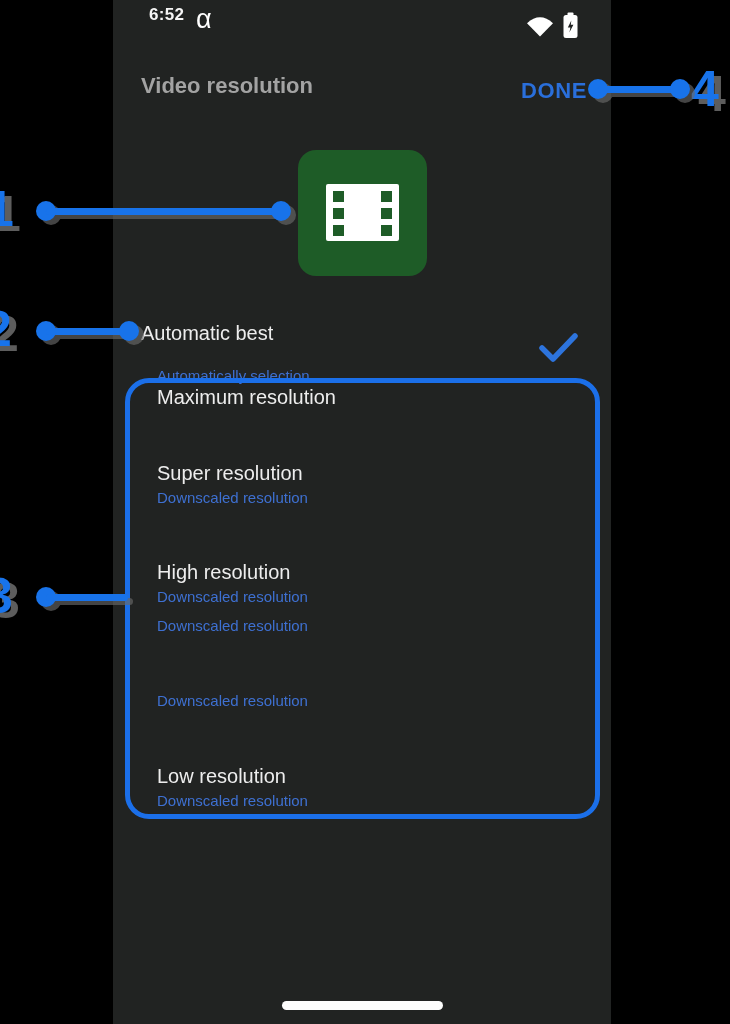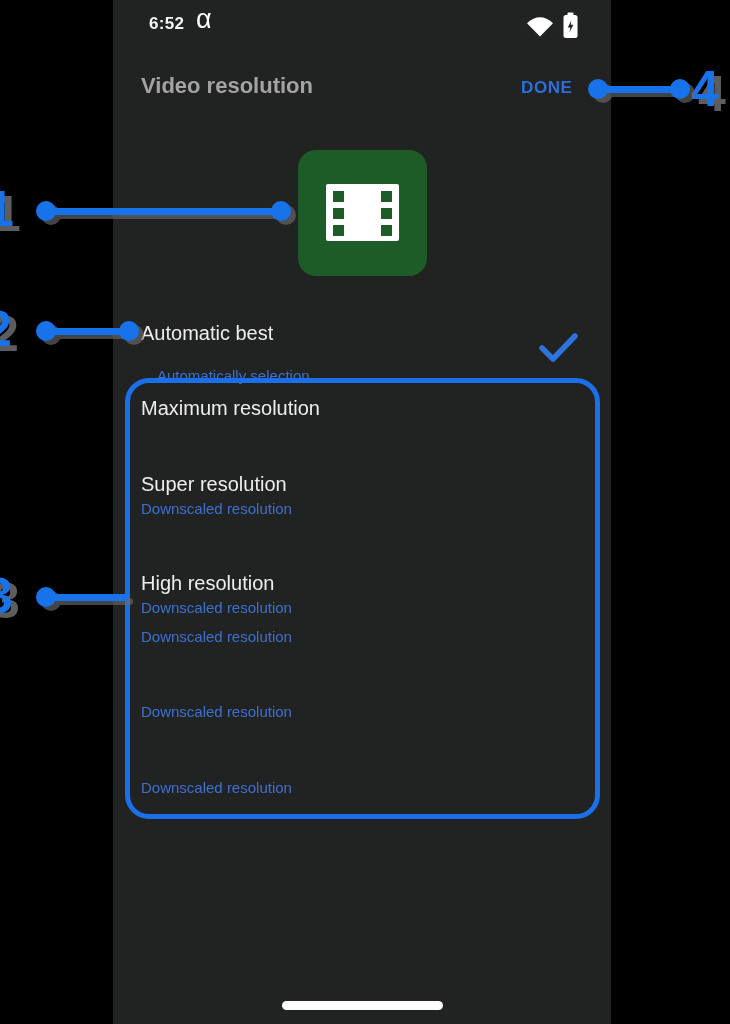--- a/index.html
+++ b/index.html
@@ -6,29 +6,29 @@
   *{box-sizing:border-box;font-family:"Liberation Sans",sans-serif;}
   .canvas{
     position:relative;width:730px;height:1024px;background:#000;
     border-radius:16px;overflow:hidden;
   }
   .phone{
     position:absolute;left:113px;top:0;width:498px;height:1024px;
     background:#212322;
   }
   
-  .sb-time{position:absolute;left:36px;top:14px;color:#f5f5f5;font-size:17px;font-weight:700;letter-spacing:.3px;}
+  .sb-time{position:absolute;left:36px;top:5px;color:#f5f5f5;font-size:17px;font-weight:700;letter-spacing:.3px;}
   .sb-alpha{position:absolute;left:83px;top:4px;color:#fff;font-size:27px;font-weight:400;}
   .sb-wifi{position:absolute;left:413px;top:16px;}
   .sb-batt{position:absolute;left:449px;top:12px;}
   
   .hdr-title{position:absolute;left:28px;top:73px;color:#a3a3a3;font-size:22px;font-weight:700;}
   .hdr-done{
     position:absolute;left:404px;top:76px;background:none;border:none;cursor:pointer;
-    color:#2a6fdb;font-size:17px;font-weight:700;letter-spacing:.6px;padding:2px 4px;
+    color:#2a6fdb;font-size:22px;font-weight:700;letter-spacing:.6px;padding:2px 4px;
   }
   
   .hero{
     position:absolute;left:185px;top:150px;width:129px;height:126px;
     background:#1e5c27;border-radius:18px;
   }
   .film{position:absolute;left:28px;top:34px;width:73px;height:57px;background:#fff;border-radius:2px;}
   .hole{position:absolute;width:11px;height:11px;background:#1e5c27;}
   .hole.l{left:7px;} .hole.r{right:7px;}
   .hole.h1{top:7px;} .hole.h2{top:24px;} .hole.h3{top:41px;}
@@ -37,21 +37,21 @@
   .opt-title{color:#ededed;font-size:20px;line-height:24px;}
   .opt-sub{color:#3e70d1;font-size:15px;line-height:18px;margin-top:4px;}
   .sel-row .opt-title{position:absolute;left:28px;top:13px;}
   .sel-row .opt-sub{position:absolute;left:28px;top:43px;margin:16px;}
   .sel-check{position:absolute;left:426px;top:25px;}
   
   .opt-box{
     position:absolute;left:12px;top:378px;width:475px;height:441px;
     border:5px solid #1b6fe9;border-radius:24px;
   }
-  .opt-row{position:absolute;left:0;width:463px;height:72px;padding:13px 0 0 11px;cursor:pointer;}
+  .opt-row{position:absolute;left:16px;width:463px;height:72px;padding:2px 0 0 11px;cursor:pointer;}
   .opt-row.r0{top:0;} .opt-row.r1{top:76px;} .opt-row.r2{top:152px;margin-top:23px;}
   .opt-row.r3{top:228px;} .opt-row.r4{top:303px;} .opt-row.r5{top:379px;}
   
   .home-bar{position:absolute;left:169px;top:1001px;width:161px;height:9px;border-radius:5px;background:#fdfdfd;cursor:grab;}
   
   .marker-num{
     position:absolute;color:#1873ea;font-size:50px;font-weight:700;line-height:1;
     text-shadow:7px 5px 0 #5d5d5d;
   }
   .conn{position:absolute;filter:drop-shadow(5px 4px 0 rgba(105,105,105,.65));}
@@ -116,20 +116,21 @@
         <div class="opt-title">High resolution</div>
         <div class="opt-sub">Downscaled resolution</div>
       </div>
       <div class="opt-row r3">
         <div class="opt-sub">Downscaled resolution</div>
       </div>
       <div class="opt-row r4">
         <div class="opt-sub">Downscaled resolution</div>
       </div>
       <div class="opt-row r5">
+        <div class="opt-title">Low resolution</div>
         <div class="opt-sub">Downscaled resolution</div>
       </div>
     </div>
 
     <div class="home-bar"></div>
   </div>
 
   <div class="marker-num" style="left:-14px;top:184px;">1</div>
   <div class="conn" style="left:36px;top:201px;width:256px;height:20px;">
     <div class="dot" style="left:0;"></div>

